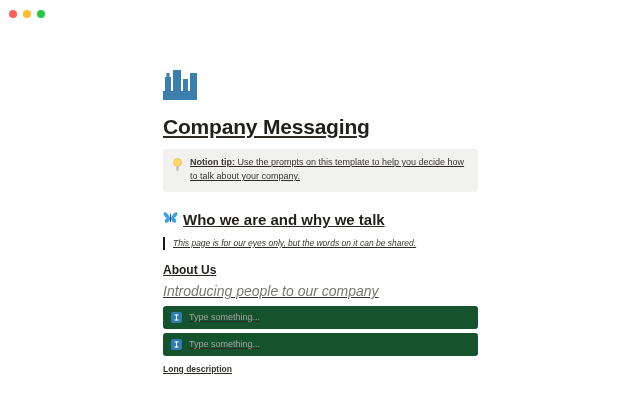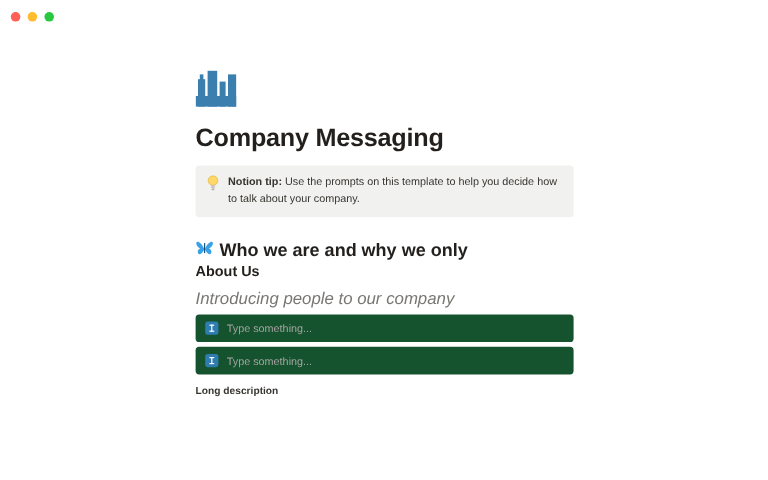--- a/index.html
+++ b/index.html
@@ -13,22 +13,23 @@
   .window-controls {
     position: absolute; top: 10px; left: 9px;
     display: flex; gap: 6px;
   }
   .dot { width: 8px; height: 8px; border-radius: 50%; }
   .dot.red    { background: #ff5f57; }
   .dot.yellow { background: #febc2e; }
   .dot.green  { background: #28c840; }
 
   .content {
-    position: absolute; left: 163px; top: 0;
+    position: absolute; left: 163px; top: 11px;
     width: 315px;
+    text-decoration: underline;
   }
   .page-icon {
     margin-top: 57px;
     width: 34px; height: 32px;
     cursor: pointer;
   }
   .page-title {
     margin-top: 15px;
     font-size: 21px;
     font-weight: 700;
@@ -64,20 +65,21 @@
   .quote {
     margin-top: 8px;
     border-left: 2px solid #1a1a1a;
     padding-left: 8px;
     font-size: 8.5px;
     font-style: italic;
     color: #37352f;
     line-height: 1.5;
   }
   .h3 {
+    margin-top: 13px;
     font-size: 12px;
     font-weight: 700;
     color: #221f1c;
     line-height: 1.3;
   }
   .caption {
     margin-top: 4px;
     font-size: 14px;
     font-style: italic;
     color: #787774;
@@ -151,23 +153,24 @@
   </div>
 
   <div class="h2">
     <span>
       <svg width="15" height="14" viewBox="0 0 15 14">
         <path d="M7 7 C5 2, 1.5 0.5, 0.8 1.8 C0 3.2, 1.5 6, 4 7 C1.8 7.6, 1.2 10.2, 2.4 11.4 C3.8 12.8, 6.2 10.5, 7 8.2 Z" fill="#3aa0e8"></path>
         <path d="M8 7 C10 2, 13.5 0.5, 14.2 1.8 C15 3.2, 13.5 6, 11 7 C13.2 7.6, 13.8 10.2, 12.6 11.4 C11.2 12.8, 8.8 10.5, 8 8.2 Z" fill="#3aa0e8"></path>
         <rect x="7" y="2.5" width="1" height="8.5" rx="0.5" fill="#184f73"></rect>
       </svg>
     </span>
-    <span>Who we are and why we only</span>
+    <span>Who we are and why we talk</span>
   </div>
 
+  <div class="quote">This page is for our eyes only, but the words on it can be shared.</div>
 
   <div class="h3">About Us</div>
   <div class="caption">Introducing people to our company</div>
 
   <div class="field-input">
     <span class="input-icon">
       <svg width="7" height="7" viewBox="0 0 7 7">
         <rect x="3" y="0.5" width="1" height="6" fill="#ffffff"></rect>
         <rect x="1.5" y="0.5" width="4" height="1" fill="#ffffff"></rect>
         <rect x="1.5" y="5.5" width="4" height="1" fill="#ffffff"></rect>

